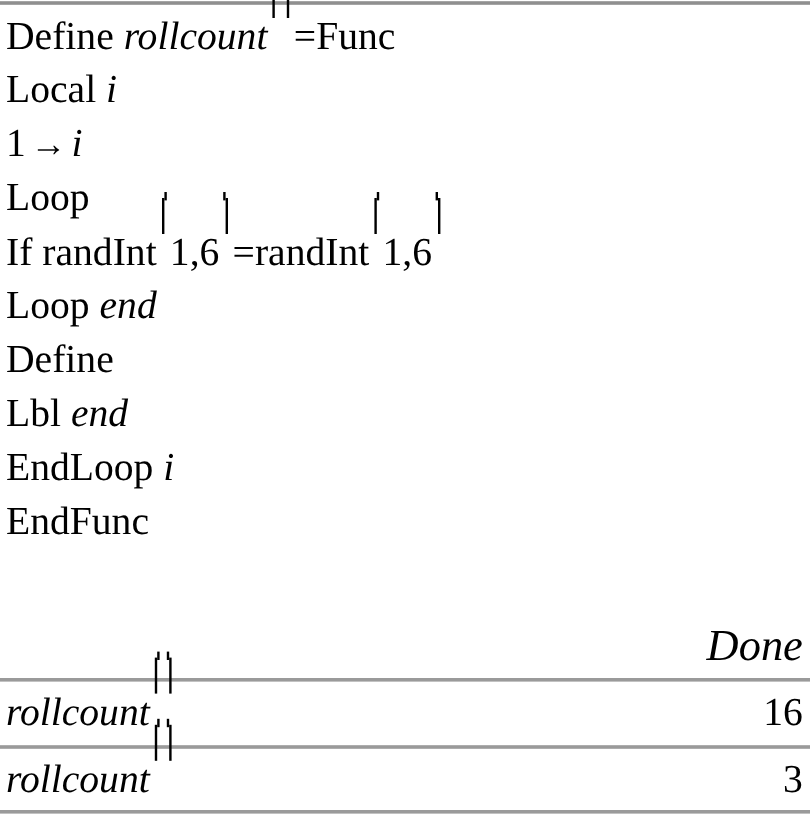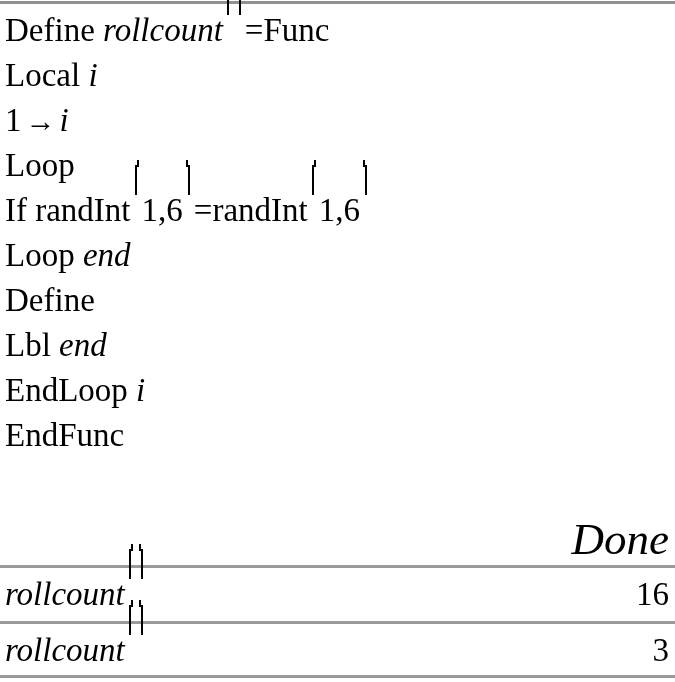--- a/index.html
+++ b/index.html
@@ -88,21 +88,21 @@
   .arrow { padding: 0 4px; font-size: 30px; }
 
   
   .result-done {
     position: absolute;
     top: 515px;
     left: 0;
     width: 675px;
     height: 48px;
     line-height: 48px;
-    font-size: 45px;
+    font-size: 37px;
     font-style: italic;
     text-align: right;
     padding-right: 6px;
     box-sizing: border-box;
   }
 
   .sep {
     position: absolute;
     left: 0;
     width: 675px;

